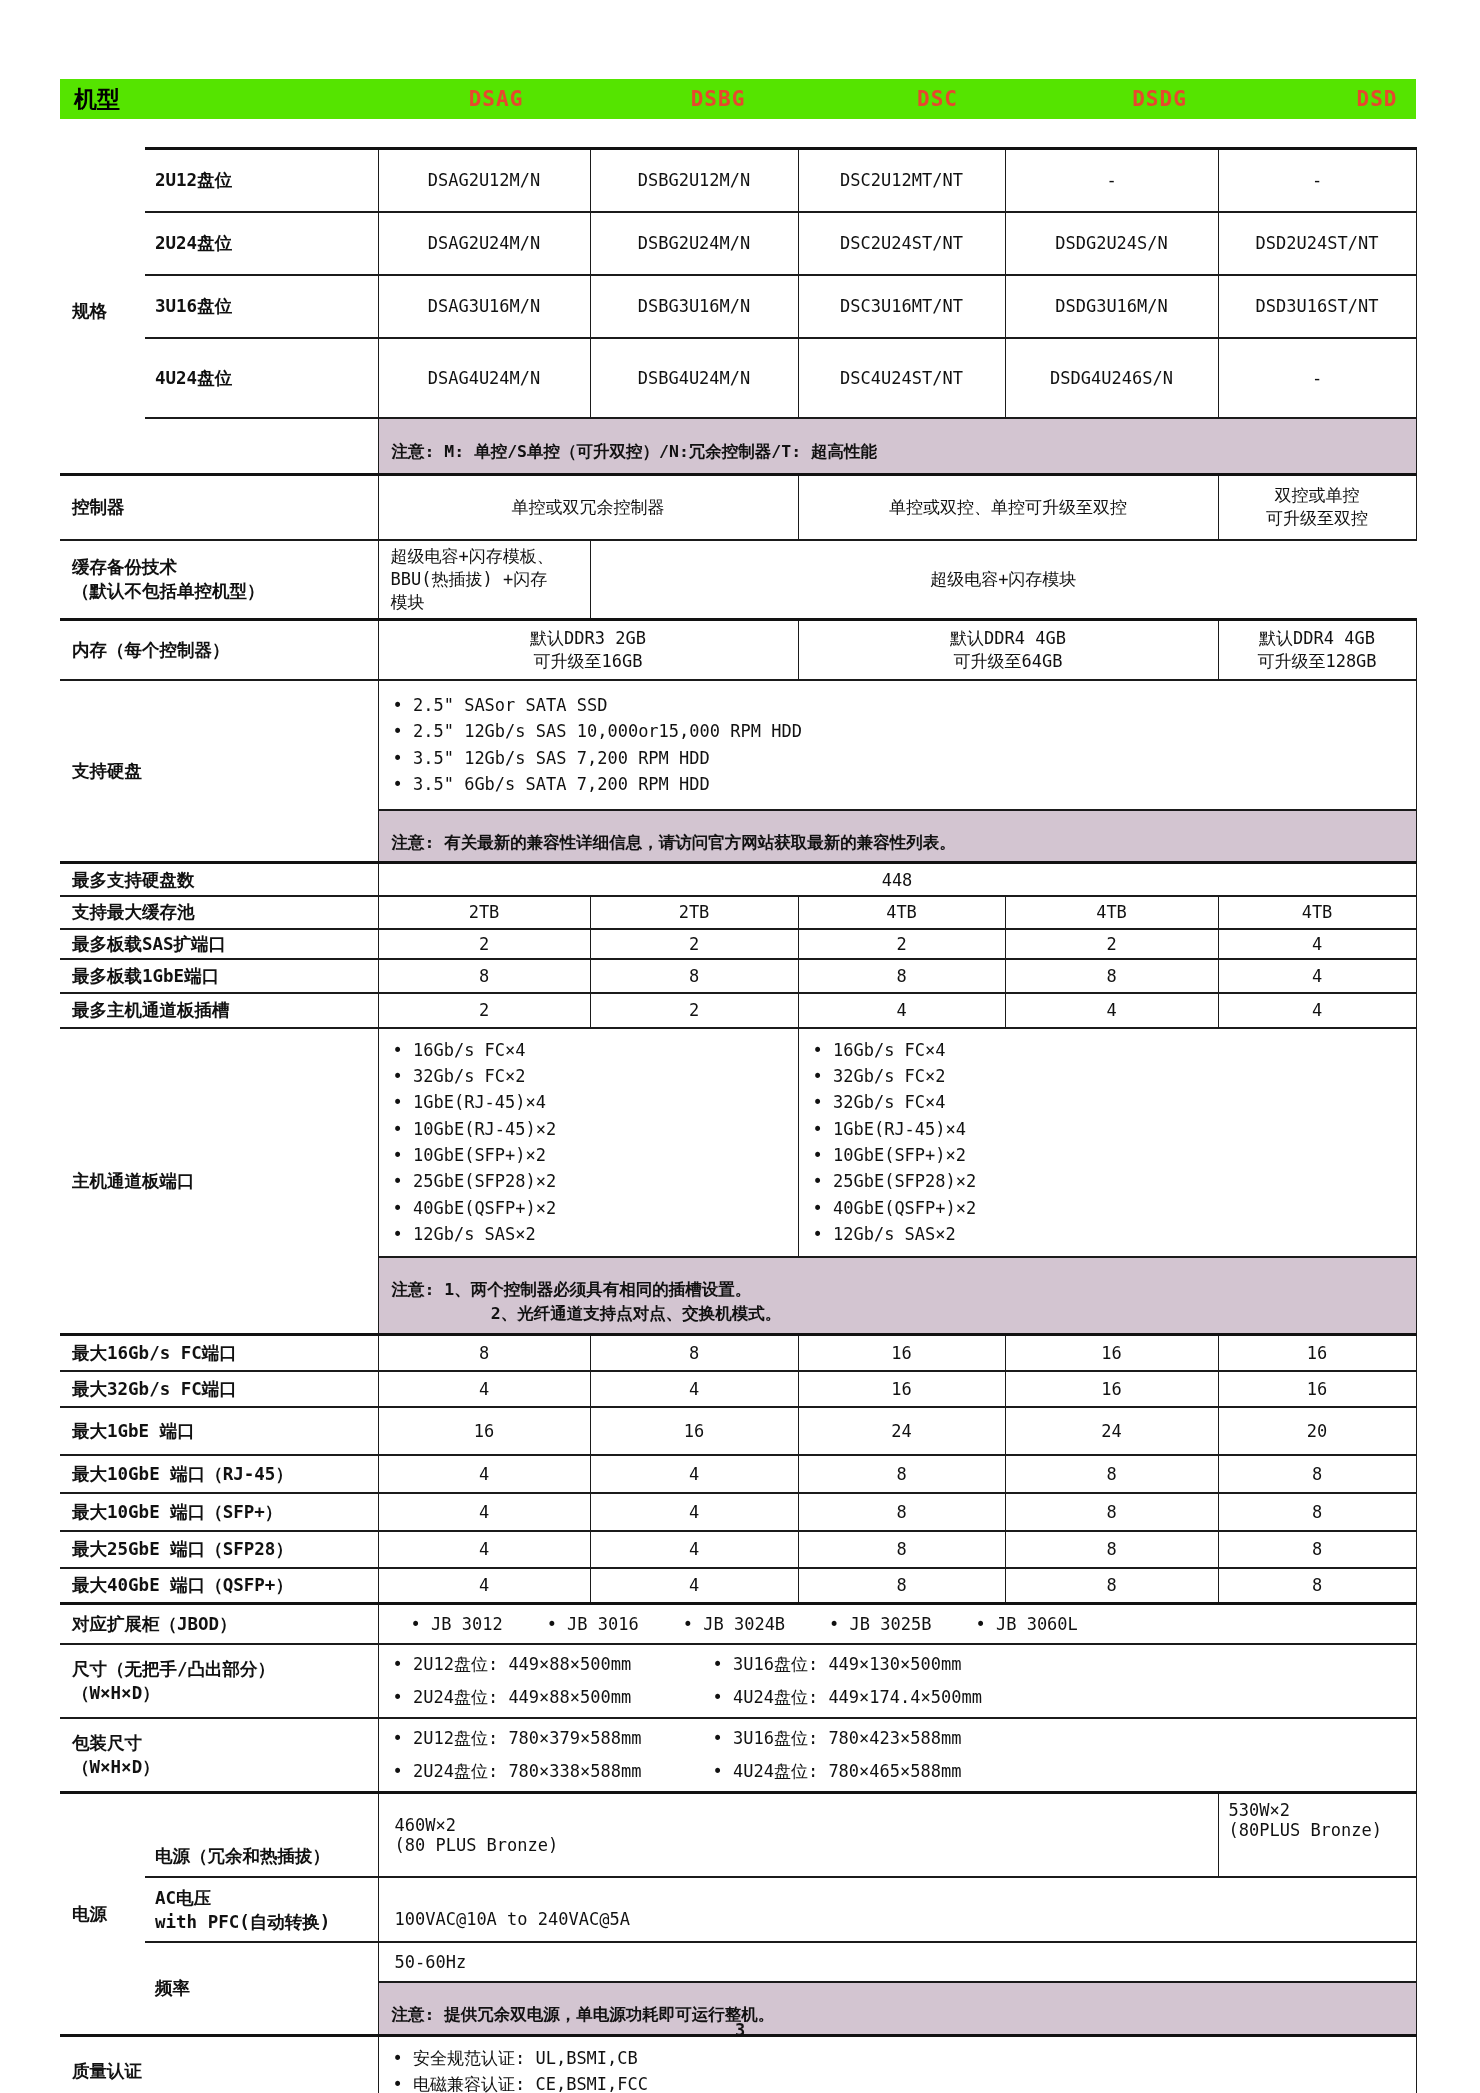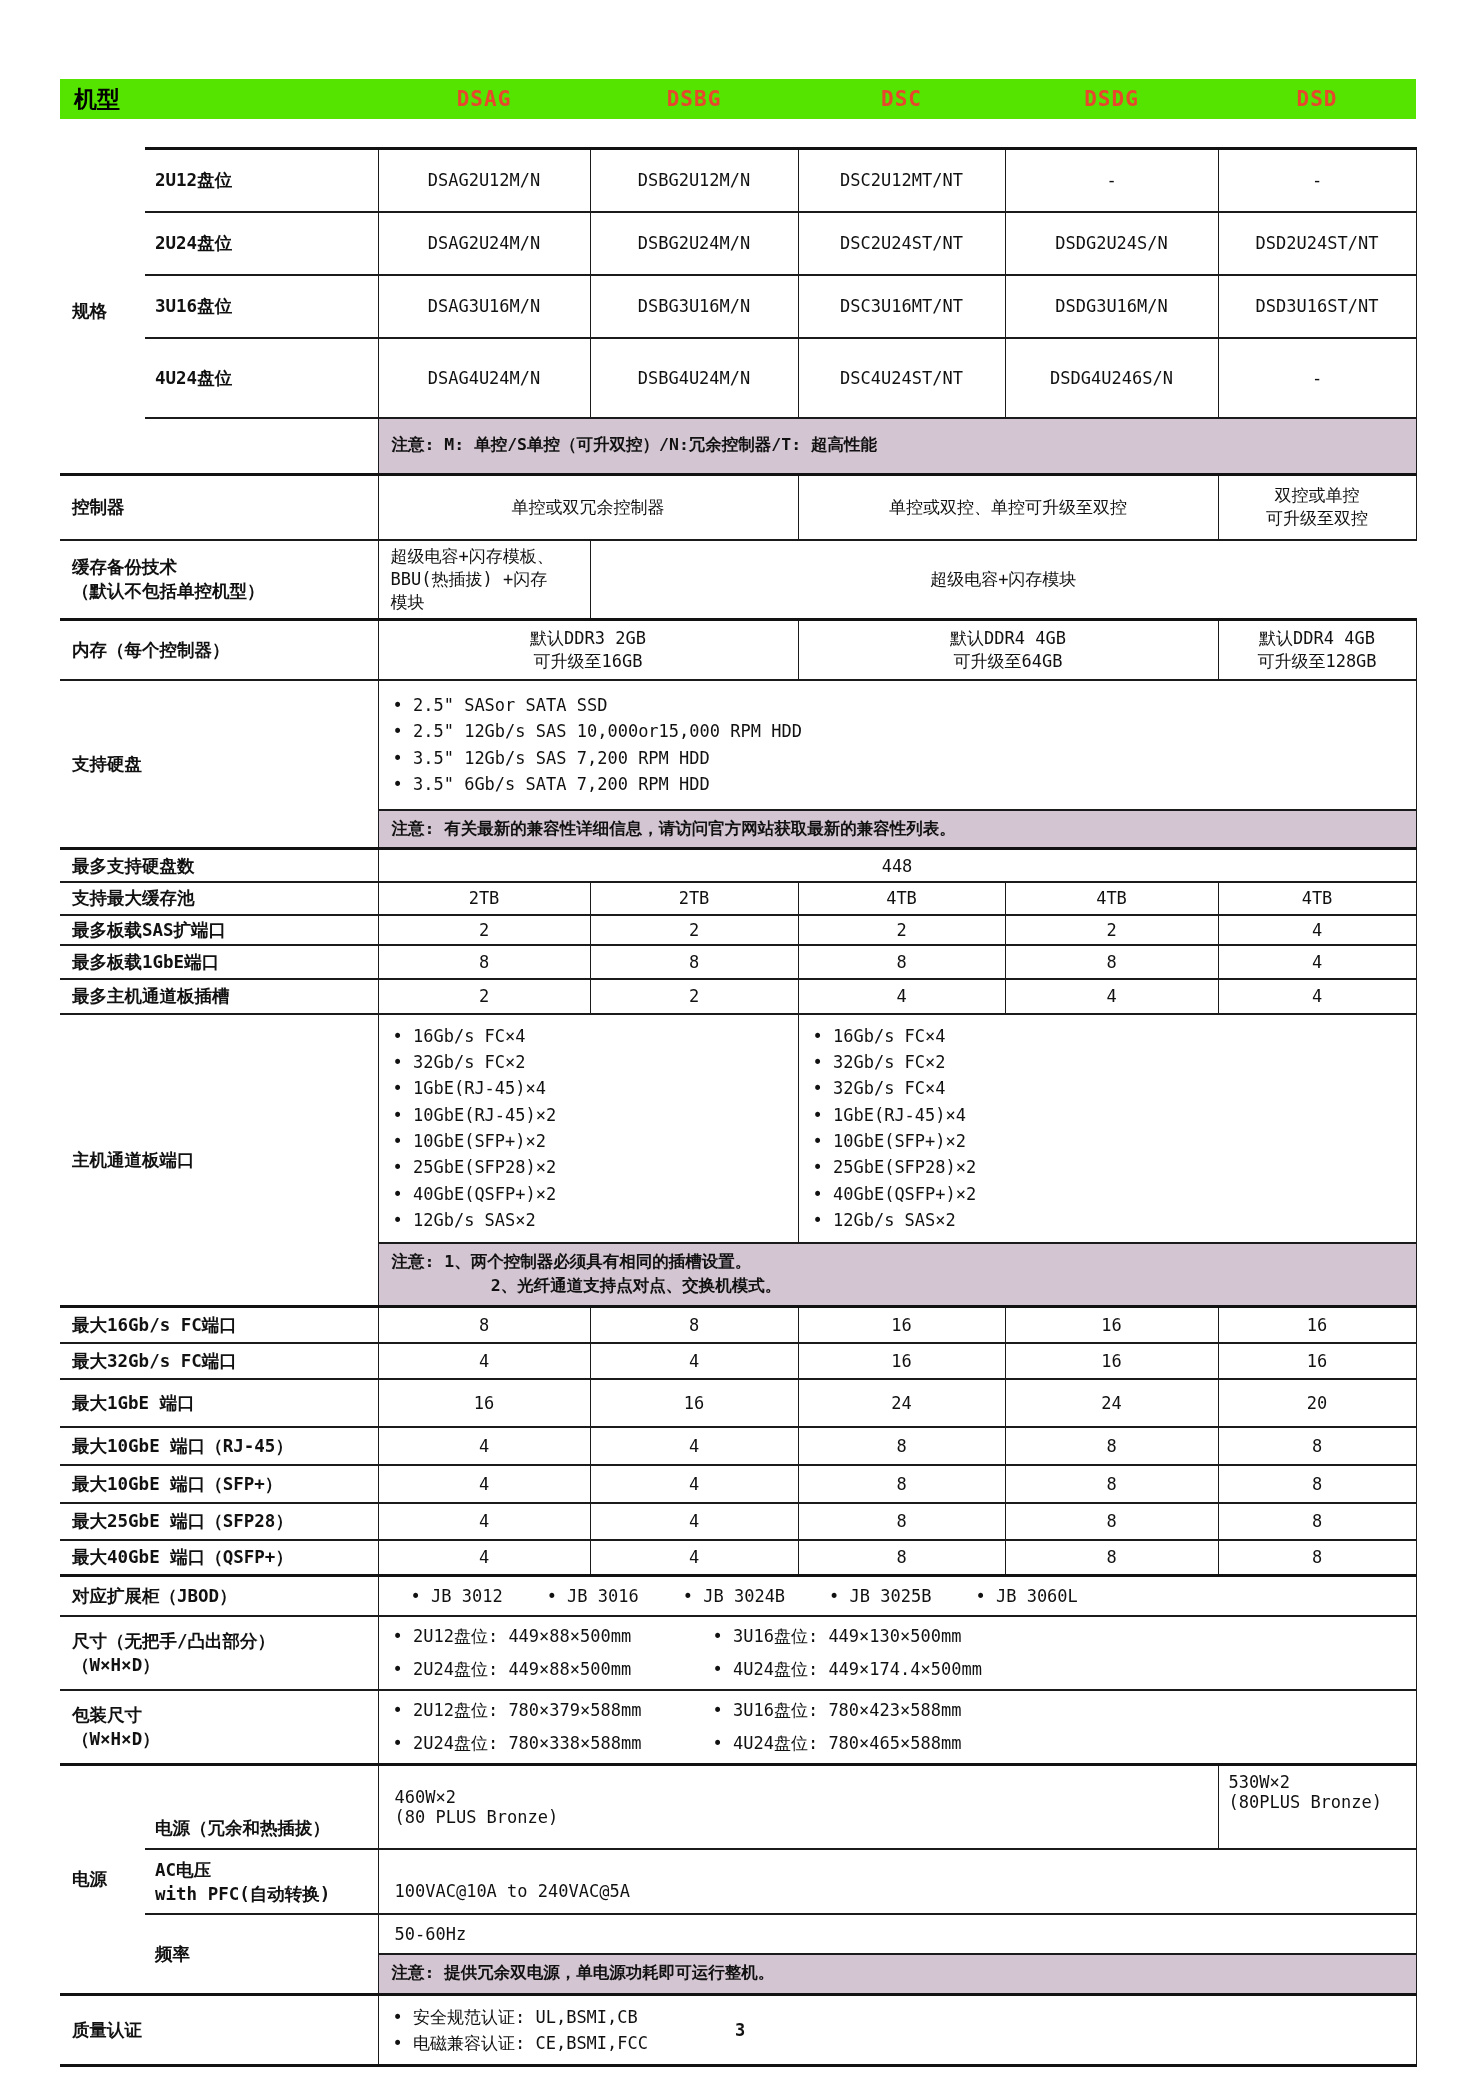--- a/index.html
+++ b/index.html
@@ -21,20 +21,21 @@
     color:#ffffff;font-size:27px;font-weight:bold;
     padding-left:16px;letter-spacing:2px;
     font-family:"DejaVu Sans","Liberation Sans",sans-serif;
   }
   .model-bar{
     position:absolute;left:60px;top:79px;width:1356px;height:40px;
     background:#55e400;
     display:grid;
     grid-template-columns:318px 212px 208px 207px 213px 198px;
     align-items:center;
+    gap:12px;
   }
   .model-bar .mt-label{
     font-size:23px;font-weight:bold;color:#000;padding-left:14px;
   }
   .model-bar .model-name{
     font-size:21px;font-weight:bold;color:#e8472e;text-align:center;
     letter-spacing:1px;
   }
   
   table.spec{
@@ -43,21 +44,21 @@
     font-size:17px;
   }
   td{padding:2px 4px;vertical-align:middle;word-wrap:break-word;}
   td.lbl{font-weight:bold;font-size:17.5px;padding-left:12px;white-space:pre-wrap;}
   td.sub{font-weight:bold;font-size:17.5px;padding-left:10px;white-space:pre-wrap;}
   td.val{text-align:center;}
   td.ml{white-space:pre-wrap;}
   td.bullets{padding:8px 6px 8px 14px;line-height:1.55;text-align:left;}
   td.note{
     background:#d3c5d1;font-weight:bold;font-size:16.5px;
-    padding:6px 6px 6px 13px;white-space:pre-wrap;line-height:1.5;margin-left:48px;
+    padding:20px 6px 6px 13px;white-space:pre-wrap;line-height:1.5;margin-left:48px;
   }
   
   .bt2{border-top:2px solid #1b1b1b;}
   .bt3{border-top:3px solid #121212;}
   .bl{border-left:1.5px solid #1b1b1b;}
   .br{border-right:1.5px solid #1b1b1b;}
   .bb3{border-bottom:3px solid #121212;}
   
   .dim-grid{display:grid;grid-template-columns:320px 1fr;row-gap:10px;padding:6px 0 6px 10px;text-align:left;}
   

